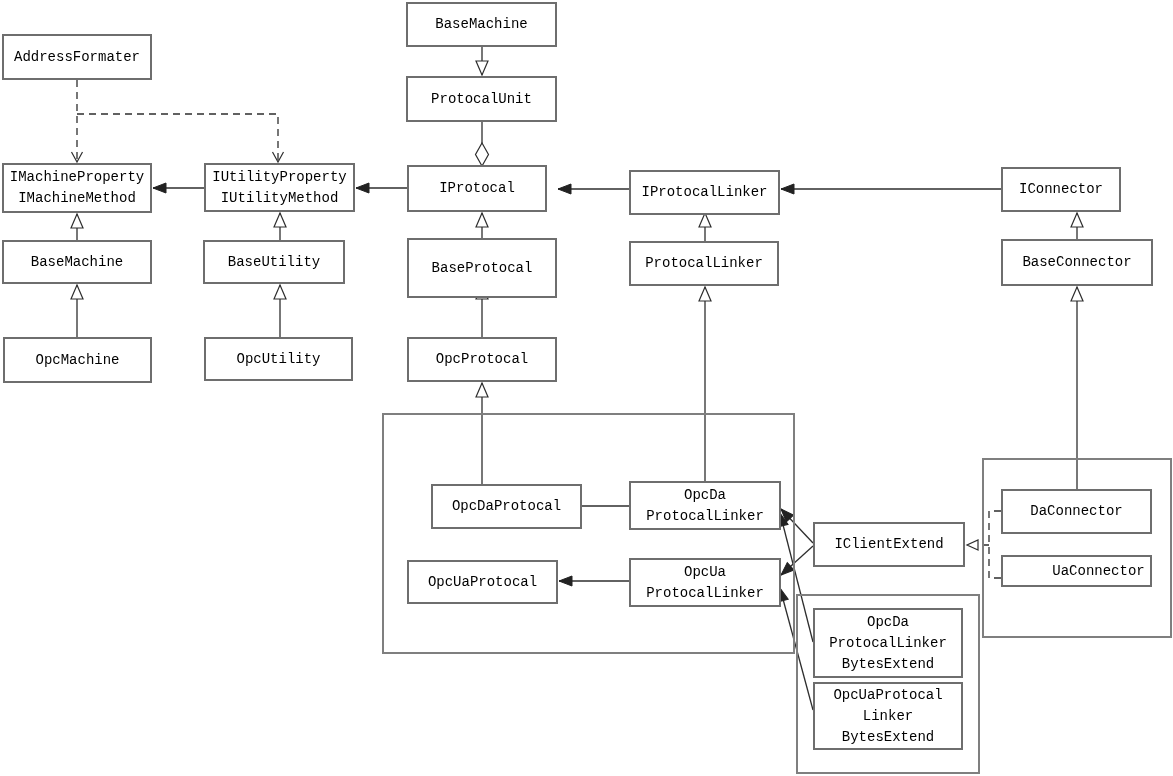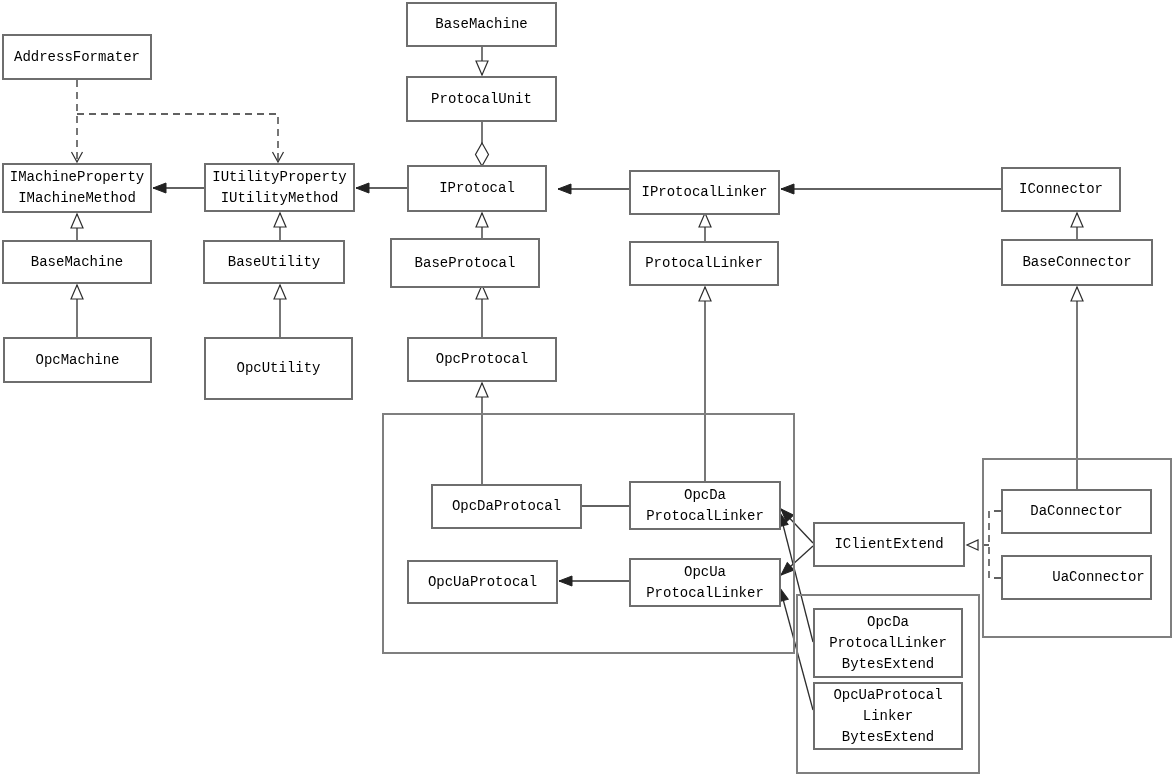--- a/index.html
+++ b/index.html
@@ -144,33 +144,33 @@
   </div>
   <div class="node" style="left:2px;top:240px;width:150px;height:44px;">
     <span>BaseMachine</span>
   </div>
   <div class="node" style="left:203px;top:240px;width:142px;height:44px;">
     <span>BaseUtility</span>
   </div>
   <div class="node" style="left:3px;top:337px;width:149px;height:46px;">
     <span>OpcMachine</span>
   </div>
-  <div class="node" style="left:204px;top:337px;width:149px;height:63px;">
+  <div class="node" style="left:204px;top:337px;width:149px;height:44px;">
     <span>OpcUtility</span>
   </div>
   <div class="node" style="left:406px;top:2px;width:151px;height:45px;">
     <span>BaseMachine</span>
   </div>
   <div class="node" style="left:406px;top:76px;width:151px;height:46px;">
     <span>ProtocalUnit</span>
   </div>
   <div class="node" style="left:407px;top:165px;width:140px;height:47px;">
     <span>IProtocal</span>
   </div>
-  <div class="node" style="left:390px;top:238px;width:150px;height:50px;">
+  <div class="node" style="left:407px;top:238px;width:150px;height:60px;">
     <span>BaseProtocal</span>
   </div>
   <div class="node" style="left:407px;top:337px;width:150px;height:45px;">
     <span>OpcProtocal</span>
   </div>
   <div class="node" style="left:629px;top:170px;width:151px;height:45px;">
     <span>IProtocalLinker</span>
   </div>
   <div class="node" style="left:629px;top:241px;width:150px;height:45px;">
     <span>ProtocalLinker</span>
@@ -194,21 +194,21 @@
   <div class="node" style="left:629px;top:558px;width:152px;height:49px;">
     <span>OpcUa
 ProtocalLinker</span>
   </div>
   <div class="node" style="left:813px;top:522px;width:152px;height:45px;">
     <span>IClientExtend</span>
   </div>
   <div class="node" style="left:1001px;top:489px;width:151px;height:45px;">
     <span>DaConnector</span>
   </div>
-  <div class="node" style="left:1001px;top:555px;width:151px;height:45px;padding-left:44px;">
+  <div class="node" style="left:1001px;top:555px;width:151px;height:32px;padding-left:44px;">
     <span>UaConnector</span>
   </div>
   <div class="node" style="left:813px;top:608px;width:150px;height:70px;">
     <span>OpcDa
 ProtocalLinker
 BytesExtend</span>
   </div>
   <div class="node" style="left:813px;top:682px;width:150px;height:68px;">
     <span>OpcUaProtocal
 Linker

